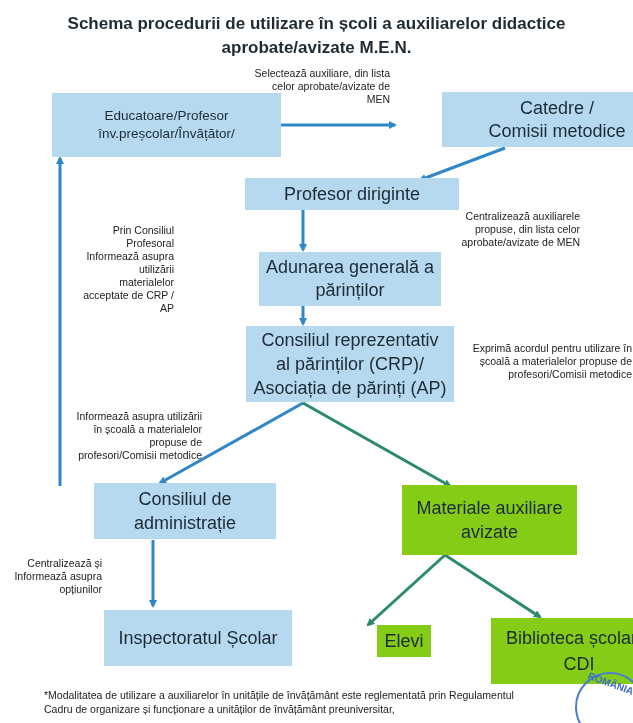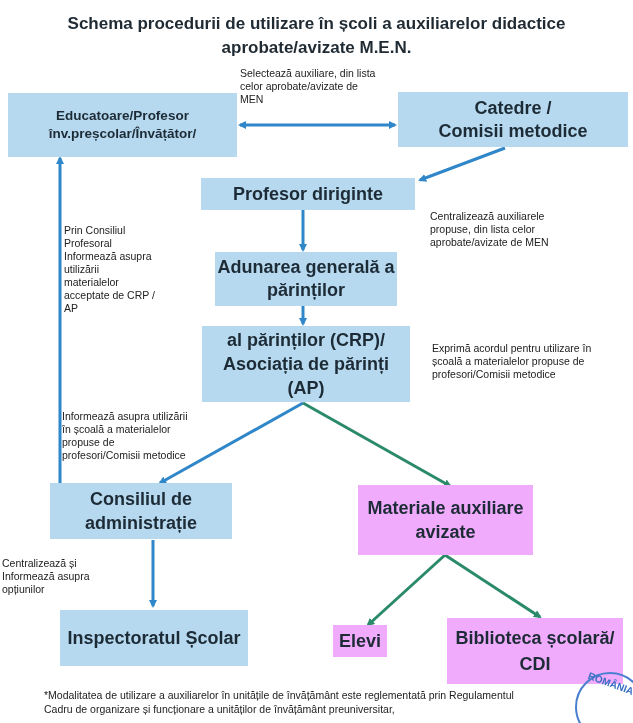--- a/index.html
+++ b/index.html
@@ -1,24 +1,24 @@
 <!DOCTYPE html>
 <html><head>
 <meta charset="utf-8">
 <style>
   html, body { margin: 0; padding: 0; background: #ffffff; }
   body { width: 633px; height: 723px; position: relative; overflow: hidden;
          font-family: "Liberation Sans", "DejaVu Sans", sans-serif; color: #1f2a33; }
   .title { position: absolute; left: 0; width: 633px; text-align: center;
            font-weight: bold; font-size: 17px; line-height: 24px; top: 12px; }
   .box { position: absolute; display: flex; align-items: center; justify-content: center;
-         text-align: center; font-weight: bold; color: #1d2b36; box-sizing: border-box; }
+         text-align: center; font-weight: normal; color: #1d2b36; box-sizing: border-box; margin-left: 44px; }
   .blue { background: #b6d9ef; }
-  .green { background: #f0abfc; }
-  .note { position: absolute; text-align: left; font-size: 10.5px; line-height: 13px; color: #222; }
+  .green { background: #84cc16; }
+  .note { position: absolute; text-align: right; font-size: 10.5px; line-height: 13px; color: #222; }
   svg.arrows { position: absolute; left: 0; top: 0; }
   .foot { position: absolute; left: 44px; top: 688px; font-size: 10.5px; line-height: 14px; color: #222; }
   .stamp { position: absolute; left: 575px; top: 672px; width: 70px; height: 70px; border-radius: 50%;
            border: 2px solid #4a7fd0; box-sizing: border-box; }
   .stamp span { position: absolute; top: 4px; left: 10px; font-size: 10px; font-weight: bold; color: #3a6fc4; transform: rotate(20deg); }
 </style>
 </head>
 <body>
 
 <div class="title">
@@ -73,20 +73,21 @@
 <div class="box blue" style="left:201px;top:178px;width:214px;height:32px;font-size:18px;">
   <span>Profesor diriginte</span>
 </div>
 
 <div class="box blue" style="left:215px;top:252px;width:182px;height:54px;font-size:18px;line-height:23px;flex-direction:column;">
   <div>Adunarea generală a</div>
   <div>părinților</div>
 </div>
 
 <div class="box blue" style="left:202px;top:326px;width:208px;height:76px;font-size:18px;line-height:24px;flex-direction:column;">
+  <div>Consiliul reprezentativ</div>
   <div>al părinților (CRP)/</div>
   <div>Asociația de părinți (AP)</div>
 </div>
 
 <div class="box blue" style="left:50px;top:483px;width:182px;height:56px;font-size:18px;line-height:24px;flex-direction:column;">
   <div>Consiliul de</div>
   <div>administrație</div>
 </div>
 
 <div class="box green" style="left:358px;top:485px;width:175px;height:70px;font-size:18px;line-height:24px;flex-direction:column;">

